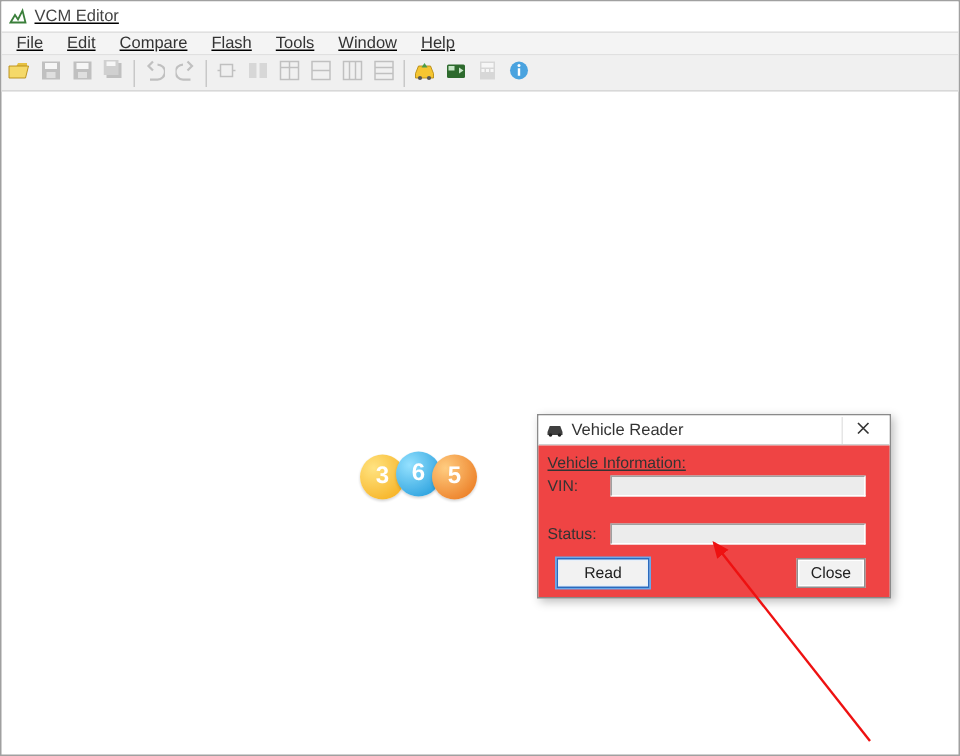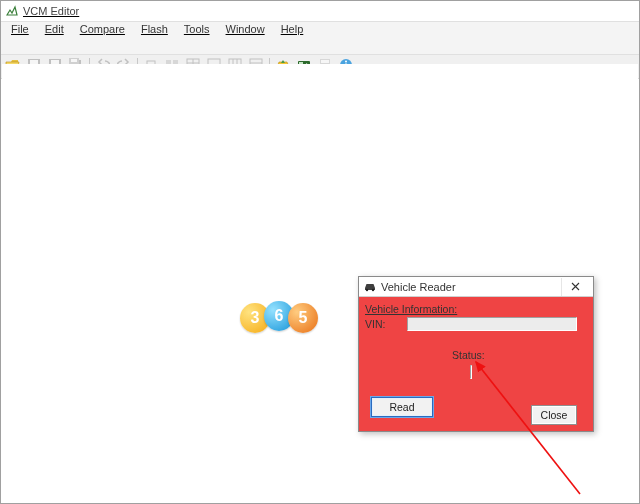--- a/index.html
+++ b/index.html
@@ -27,21 +27,21 @@
     color: #444;
     font-size: 11px;
   }
   .title-bar .app-icon {
     width: 14px; height: 14px;
     margin-right: 4px;
     display: inline-flex;
     align-items: center; justify-content: center;
   }
   .menu-bar {
-    height: 34px;
+    height: 16px;
     background: #f4f4f4;
     border-top: 1px solid #e0e0e0;
     border-bottom: 1px solid #e0e0e0;
     display: flex;
     align-items: flex-start;
     padding: 0 2px;
   }
   .menu-item {
     padding: 1px 8px;
     color: #333;
@@ -183,21 +183,21 @@
     font-size: 10.5px;
     font-family: inherit;
     padding: 1px 8px;
     color: #222;
     box-shadow: inset 0 0 0 1px #ffffff;
   }
   .dlg-btn.focus {
     border: 1px solid #2a6bbf;
     box-shadow: 0 0 0 1px #6aa7ea, inset 0 0 0 1px #e6f0fb;
   }
-  .dlg-btn.close { min-width: 46px; margin-top: 17px; }
+  .dlg-btn.close { min-width: 46px; }
   
   .arrow {
     position: absolute;
     pointer-events: none;
   }
 </style>
 </head>
 <body>
 
 <div class="app-window">
@@ -396,21 +396,21 @@
               </svg>
           </span>
         </span>
       </div>
       <div class="dlg-body">
         <div class="dlg-section-label">Vehicle Information:</div>
         <div class="dlg-row">
           <span class="lbl">VIN:</span>
           <div class="sunken-field"></div>
         </div>
-        <div class="dlg-row" style="margin-top:18px;flex-direction:column;">
+        <div class="dlg-row" style="margin-top:18px;">
           <span class="lbl">Status:</span>
           <div class="sunken-field"></div>
         </div>
         <div class="dlg-buttons">
           <button class="dlg-btn focus" style="margin-left:6px;">Read</button>
           <button class="dlg-btn close" style="margin-left:auto;">Close</button>
         </div>
       </div>
     </div>
 

